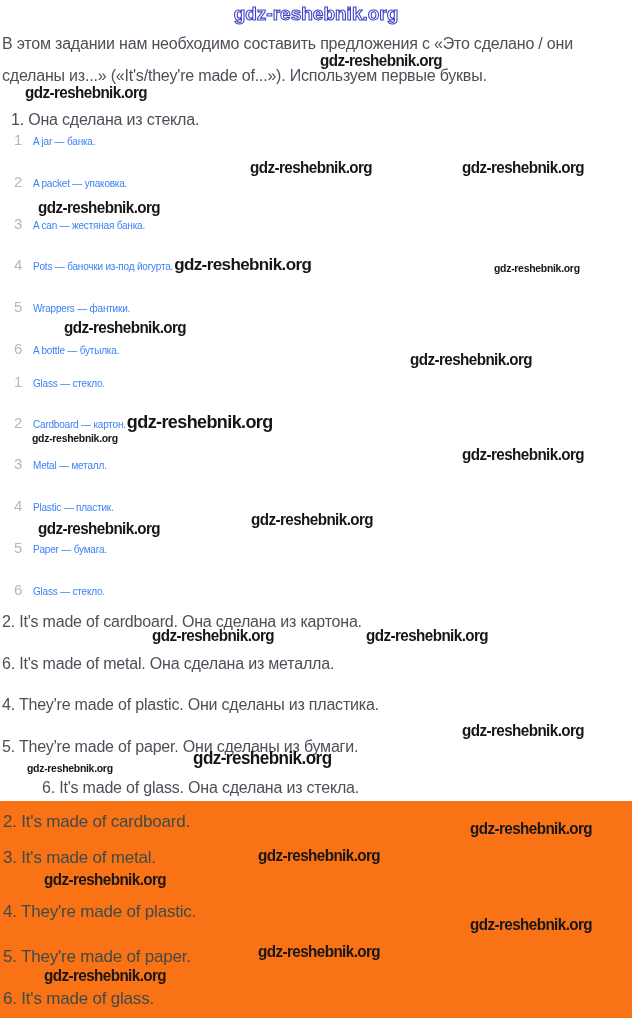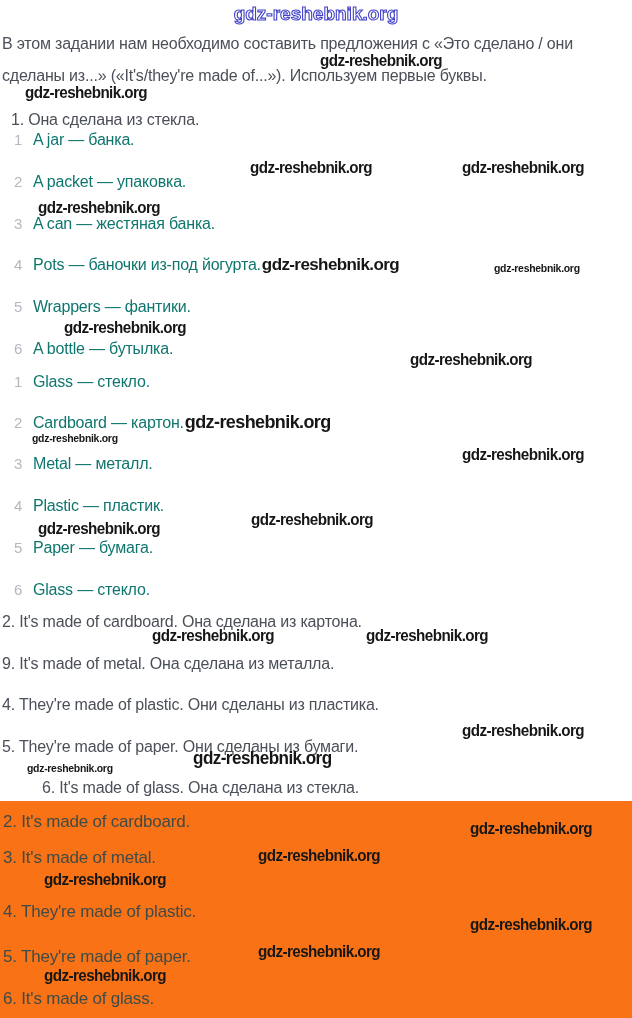--- a/index.html
+++ b/index.html
@@ -6,21 +6,21 @@
   html,body { width:632px; height:1018px; }
   body {
     position:relative; overflow:hidden;
     background:#ffffff;
     font-family:"Liberation Sans", sans-serif;
   }
   .abs { position:absolute; white-space:nowrap; line-height:18px; }
   .txt { color:#4b4f58; font-size:16px; letter-spacing:-0.2px; }
   .vrow { left:14px; }
   .vnum { display:inline-block; width:12px; margin-right:7px; color:#b3b8be; font-size:15px; }
-  .vtx  { color:#0f766e; font-size:16px; letter-spacing:-0.2px; }
+  .vtx  { color:#3b82f6; font-size:10px; letter-spacing:-0.2px; }
   .wm {
     color:#161616; font-size:16px; font-weight:600;
     letter-spacing:-0.6px; transform:scaleX(0.95); transform-origin:left top;
   }
   .wm-sm { font-size:11px; font-weight:600; letter-spacing:-0.3px; }
   .wm-lg { font-size:18px; }
   .wmi {
     color:#161616; font-size:17px; font-weight:600;
     letter-spacing:-0.6px; margin-left:1px;
   }
@@ -54,21 +54,21 @@
 <div class="abs vrow" style="top:298px;"><span class="vnum">5</span><span class="vtx">Wrappers — фантики.</span></div>
 <div class="abs vrow" style="top:340px;"><span class="vnum">6</span><span class="vtx">A bottle — бутылка.</span></div>
 <div class="abs vrow" style="top:373px;"><span class="vnum">1</span><span class="vtx">Glass — стекло.</span></div>
 <div class="abs vrow" style="top:413px;"><span class="vnum">2</span><span class="vtx">Cardboard — картон.</span><span class="wmi wmi-lg">gdz-reshebnik.org</span></div>
 <div class="abs vrow" style="top:455px;"><span class="vnum">3</span><span class="vtx">Metal — металл.</span></div>
 <div class="abs vrow" style="top:497px;"><span class="vnum">4</span><span class="vtx">Plastic — пластик.</span></div>
 <div class="abs vrow" style="top:539px;"><span class="vnum">5</span><span class="vtx">Paper — бумага.</span></div>
 <div class="abs vrow" style="top:581px;"><span class="vnum">6</span><span class="vtx">Glass — стекло.</span></div>
 
 <div class="abs txt" style="left:2px; top:613px;">2. It's made of cardboard. Она сделана из картона.</div>
-<div class="abs txt" style="left:2px; top:655px;">9. It's made of metal. Она сделана из металла.</div>
+<div class="abs txt" style="left:2px; top:655px;">6. It's made of metal. Она сделана из металла.</div>
 <div class="abs txt" style="left:2px; top:696px;">4. They're made of plastic. Они сделаны из пластика.</div>
 <div class="abs txt" style="left:2px; top:738px;">5. They're made of paper. Они сделаны из бумаги.</div>
 <div class="abs txt" style="left:2px; top:779px;margin-left:40px;">6. It's made of glass. Она сделана из стекла.</div>
 
 <div class="abs wm" style="left:320px; top:52px;">gdz-reshebnik.org</div>
 <div class="abs wm" style="left:25px;  top:84px;">gdz-reshebnik.org</div>
 <div class="abs wm" style="left:250px; top:159px;">gdz-reshebnik.org</div>
 <div class="abs wm" style="left:462px; top:159px;">gdz-reshebnik.org</div>
 <div class="abs wm" style="left:38px;  top:199px;">gdz-reshebnik.org</div>
 <div class="abs wm wm-sm" style="left:494px; top:259px;">gdz-reshebnik.org</div>

